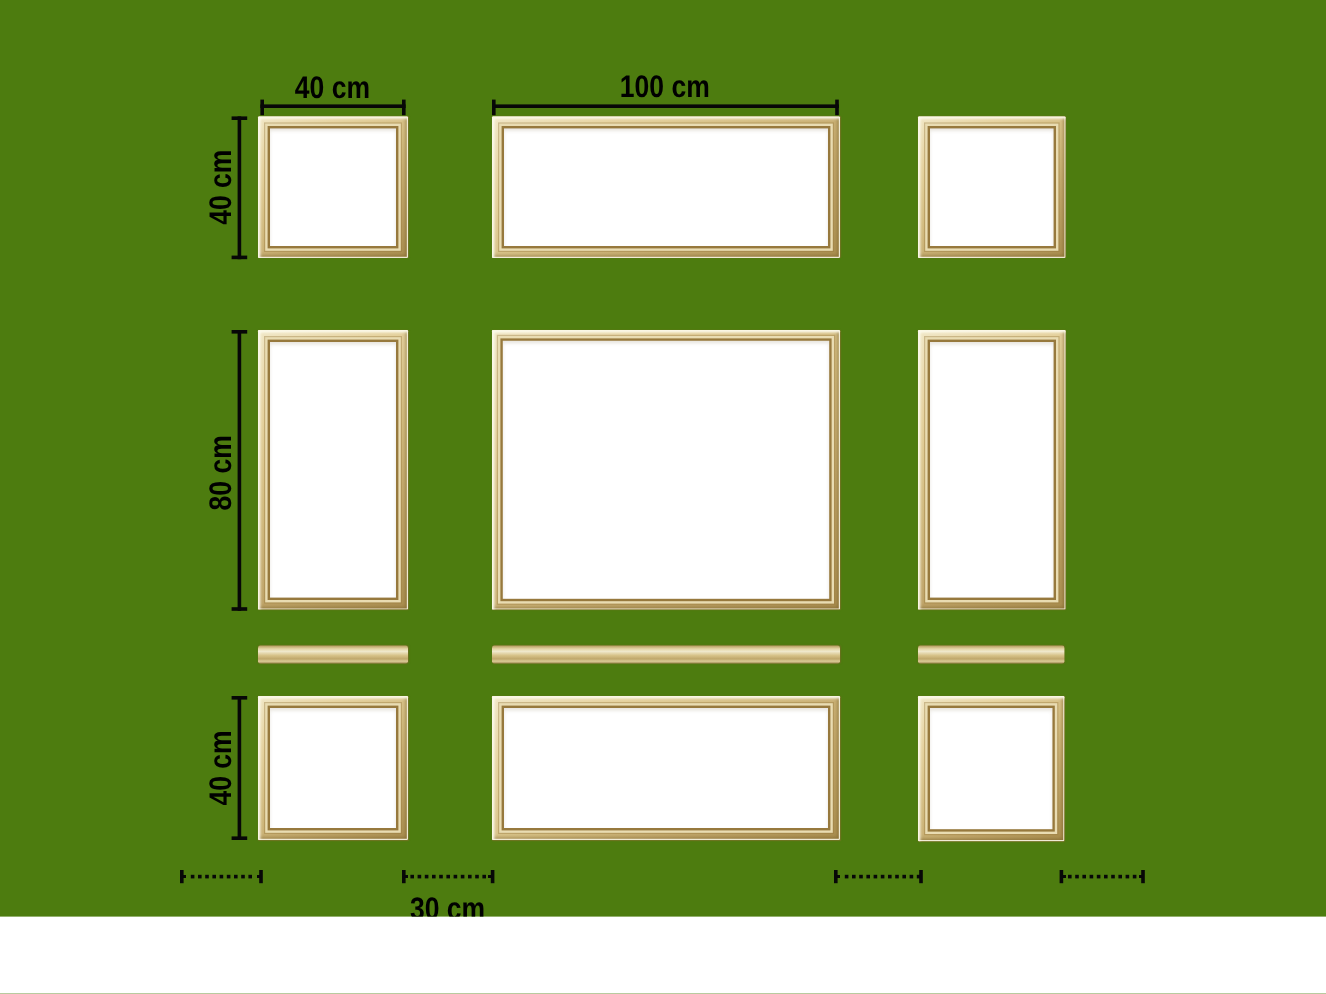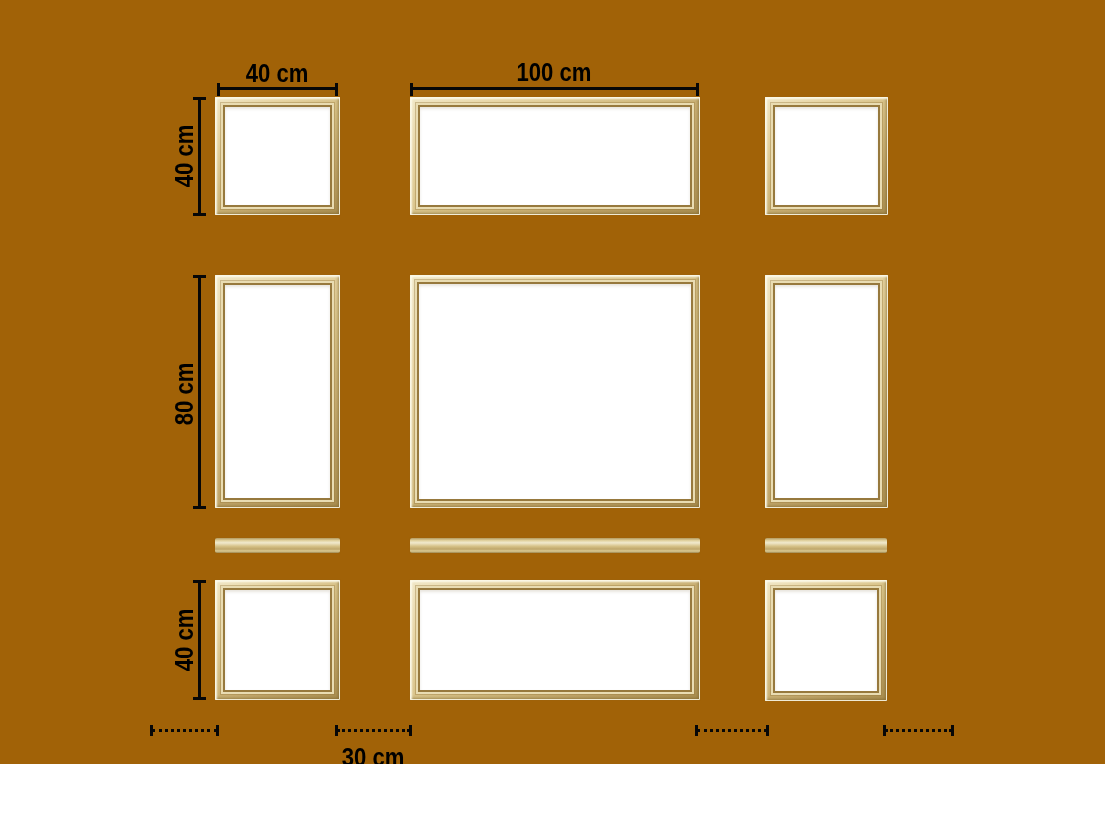--- a/index.html
+++ b/index.html
@@ -1,17 +1,17 @@
 <!DOCTYPE html>
 <html><head>
 <meta charset="utf-8">
 <style>
   html,body{margin:0;padding:0;background:#ffffff;}
   .canvas{
-    position:relative;width:1105px;height:764px;background:#a16207;
+    position:relative;width:1105px;height:764px;background:#4d7c0f;
     font-family:"Liberation Sans",sans-serif;overflow:hidden;
   }
   
   .frame{
     position:absolute;box-sizing:border-box;padding:10px;border-radius:1px;
     background:linear-gradient(148deg,#f1e7c6 0%,#e6d3a0 22%,#d3bc80 48%,#c0a569 72%,#aa8e50 100%);
     box-shadow:
       inset 0 0 0 1px rgba(250,246,228,.9),
       inset 2px 2px 2px rgba(255,255,245,.85),
       inset -2px -2px 3px rgba(110,85,30,.5),

